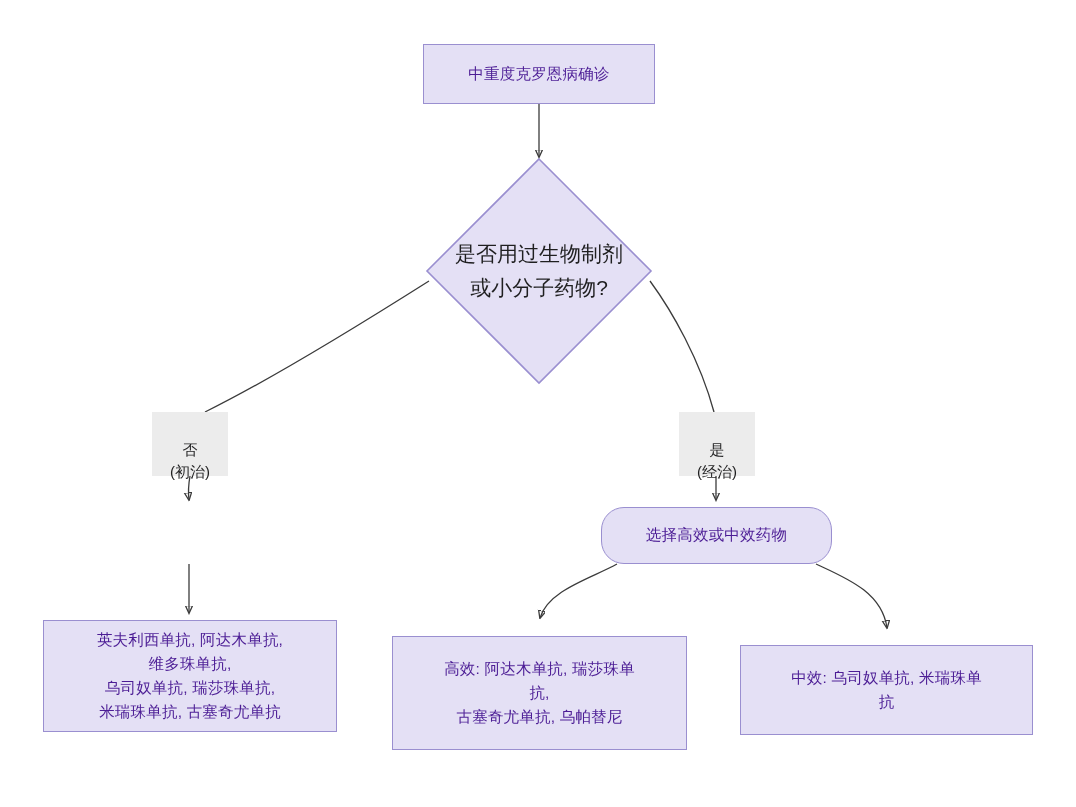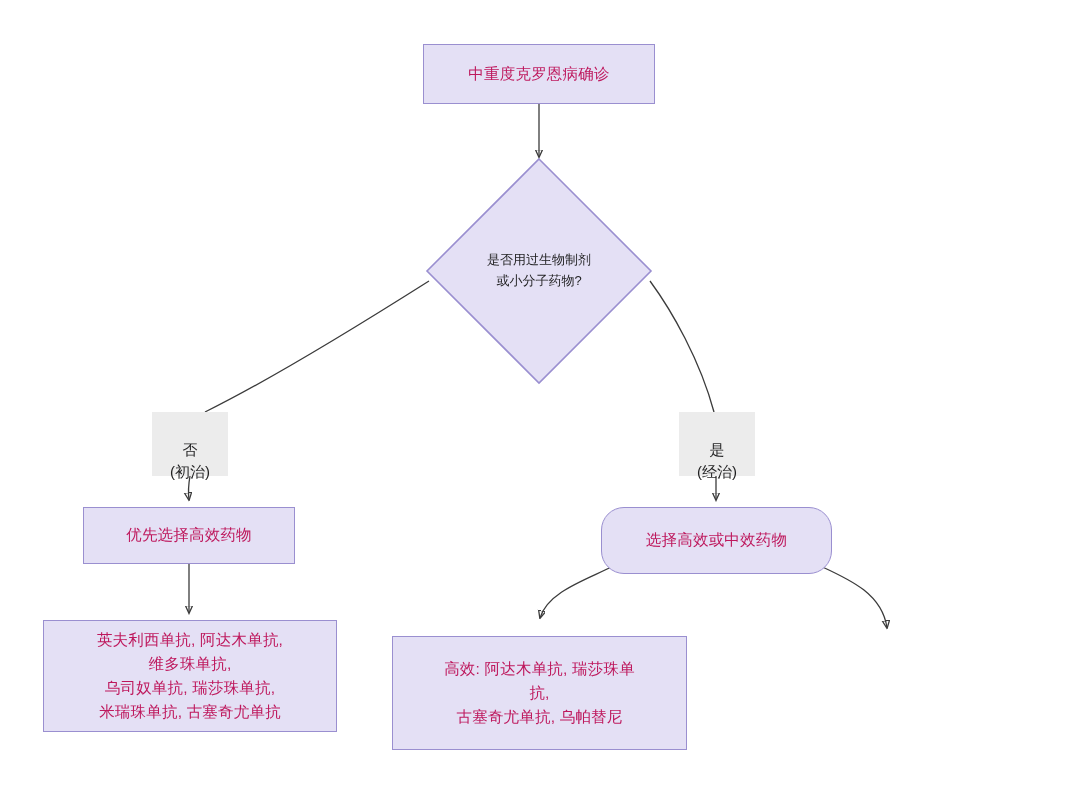--- a/index.html
+++ b/index.html
@@ -23,21 +23,21 @@
   }
   .node-box {
     position: absolute;
     background: #e4e0f5;
     border: 1.3px solid #9a8fd0;
     box-sizing: border-box;
     display: flex;
     align-items: center;
     justify-content: center;
     text-align: center;
-    color: #be185d;
+    color: #4c1d95;
     font-size: 15.5px;
     line-height: 1.55;
     letter-spacing: 0.2px;
   }
   .node-box .node-text {
     display: block;
     width: 100%;
     padding: 0 10px;
     box-sizing: border-box;
     white-space: pre-line;
@@ -49,21 +49,21 @@
     position: absolute;
     left: 0;
     top: 0;
     width: 100%;
     height: 100%;
     display: flex;
     align-items: center;
     justify-content: center;
     text-align: center;
     color: #1f1f20;
-    font-size: 13px;
+    font-size: 21px;
     line-height: 1.6;
     white-space: pre-line;
     pointer-events: none;
   }
   .edge-label {
     position: absolute;
     background: #ececec;
     color: #1f1f20;
     font-size: 15px;
     line-height: 1.5;
@@ -130,35 +130,36 @@
   <div class="edge-label" style="left:152px; top:412px; width:76px; height:64px;">
     <span>否
 (初治)</span>
   </div>
 
   <div class="edge-label" style="left:679px; top:412px; width:76px; height:64px;">
     <span>是
 (经治)</span>
   </div>
 
-  <div class="node-box" style="left:83px; top:507px; width:212px; height:57px;">
-    <span class="node-text">优先选择高效药物</span>
-  </div>
 
-  <div class="node-box" style="left:601px; top:507px; width:231px; height:67px;border-radius:23px;">
+  <div class="node-box" style="left:601px; top:507px; width:231px; height:57px;border-radius:23px;">
     <span class="node-text">选择高效或中效药物</span>
   </div>
 
   <div class="node-box" style="left:43px; top:620px; width:294px; height:112px;">
     <span class="node-text">英夫利西单抗, 阿达木单抗,
 维多珠单抗,
 乌司奴单抗, 瑞莎珠单抗,
 米瑞珠单抗, 古塞奇尤单抗</span>
   </div>
 
   <div class="node-box" style="left:392px; top:636px; width:295px; height:114px;justify-content:center;">
     <span class="node-text">高效: 阿达木单抗, 瑞莎珠单
 抗,
 古塞奇尤单抗, 乌帕替尼</span>
   </div>
 
+  <div class="node-box" style="left:740px; top:645px; width:293px; height:90px;">
+    <span class="node-text">中效: 乌司奴单抗, 米瑞珠单
+抗</span>
+  </div>
 
 </div>
 
 </body></html>

